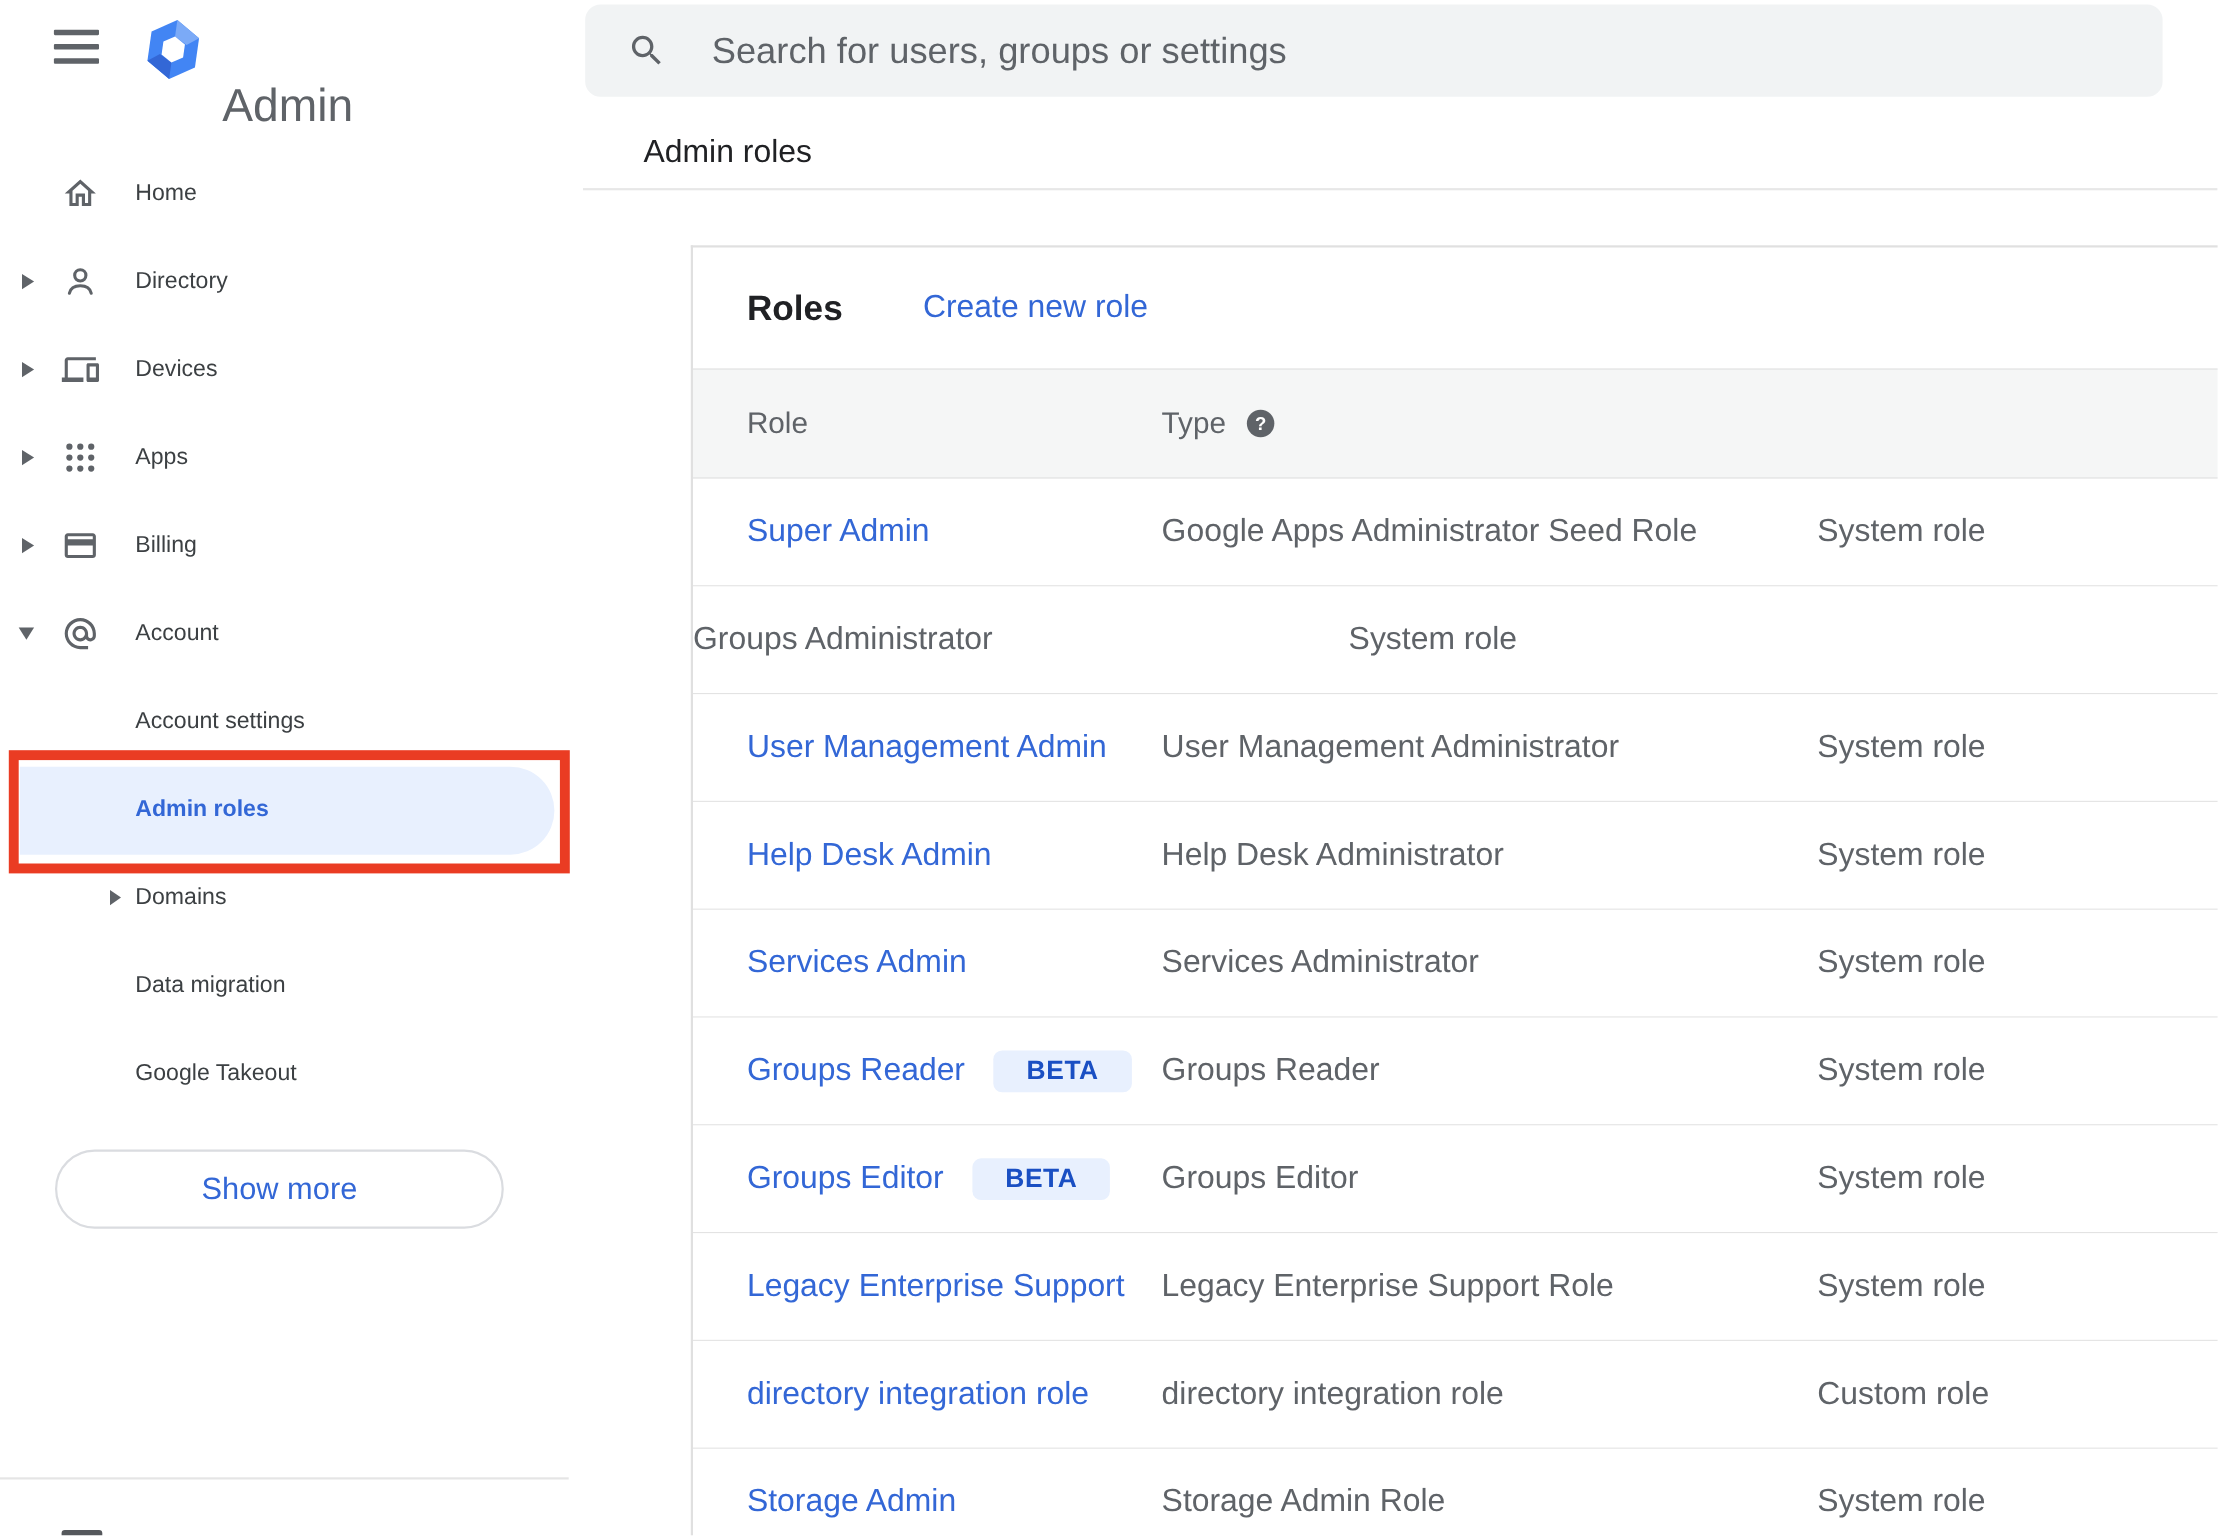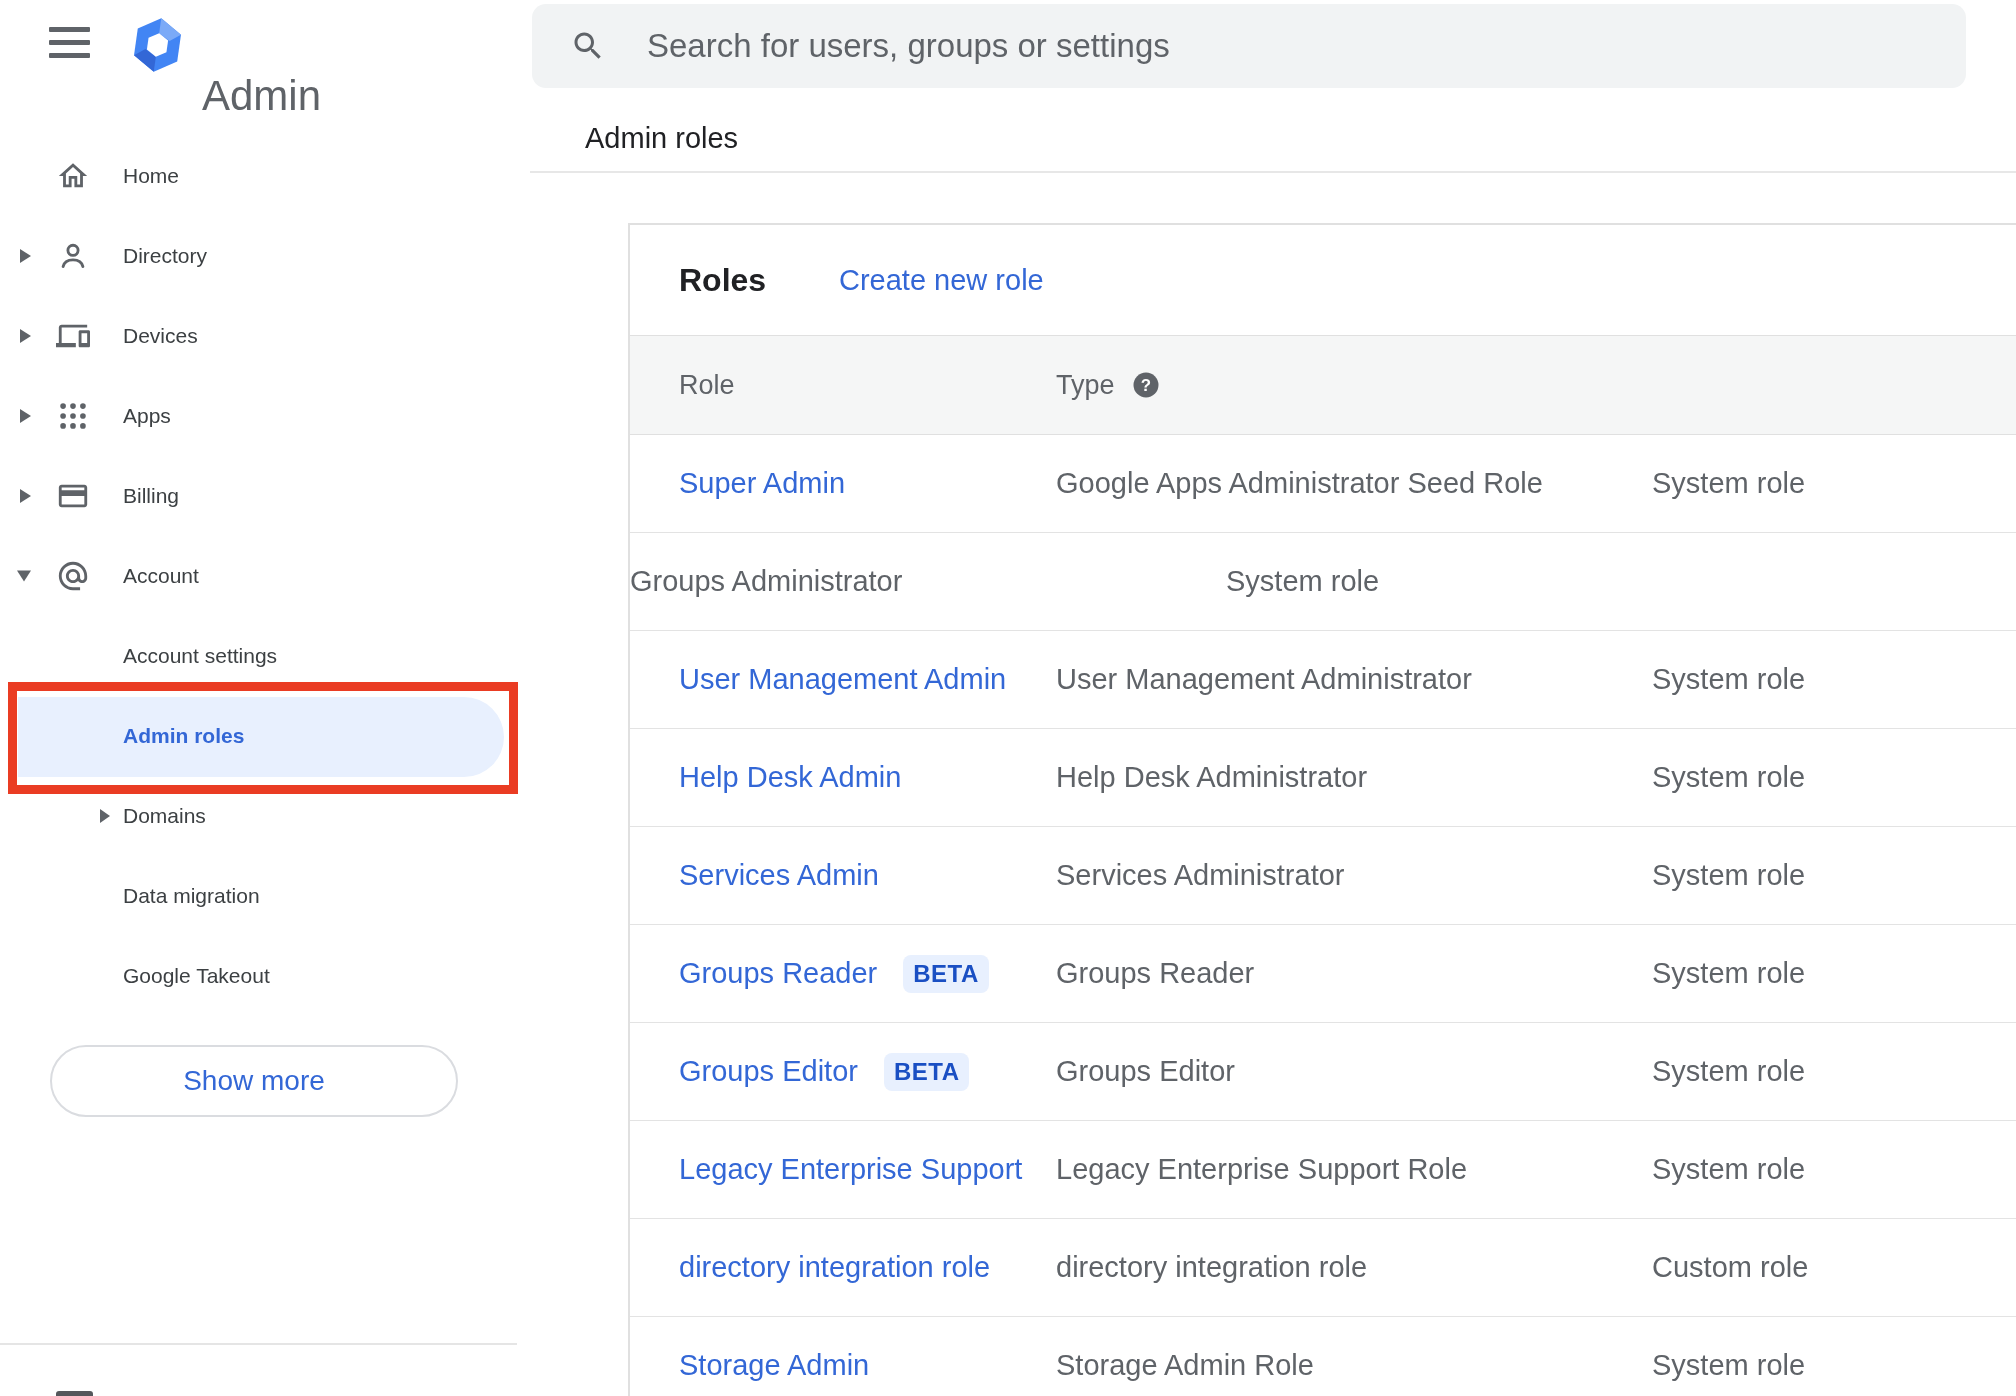--- a/index.html
+++ b/index.html
@@ -67,21 +67,21 @@
   .table-header{height:100px;background:var(--table-header-bg);border-top:1px solid var(--card-border);border-bottom:1px solid var(--card-border);display:flex;align-items:center;font-size:27px;color:var(--text-secondary);}
   .cell-role{width:426px;padding-left:49px;flex-shrink:0;display:flex;align-items:center;}
   .cell-desc{width:596px;flex-shrink:0;}
   .cell-type{flex:1;display:flex;align-items:center;gap:16px;}
   .help-icon{width:30px;height:30px;cursor:pointer;}
   .help-icon svg{display:block;width:30px;height:30px;}
 
   .table-row{height:98px;border-bottom:1.5px solid var(--divider);display:flex;align-items:center;font-size:29px;}
   .role-link{color:var(--link-blue);text-decoration:none;cursor:pointer;white-space:nowrap;}
   .row-desc,.row-type{color:var(--text-secondary);white-space:nowrap;}
-  .beta-badge{margin-left:26px;background:var(--badge-bg);color:var(--badge-text);font-size:24px;font-weight:700;padding:5px 10px;border-radius:8px;letter-spacing:0.5px;}
+  .beta-badge{margin-left:26px;background:var(--badge-bg);color:var(--badge-text);font-size:24px;font-weight:700;padding:5px 30px;border-radius:8px;letter-spacing:0.5px;}
 </style>
 </head>
 <body>
 
 <div class="sidebar">
 
   <div class="hamburger">
     <span></span>
       <span></span>
       <span></span>

